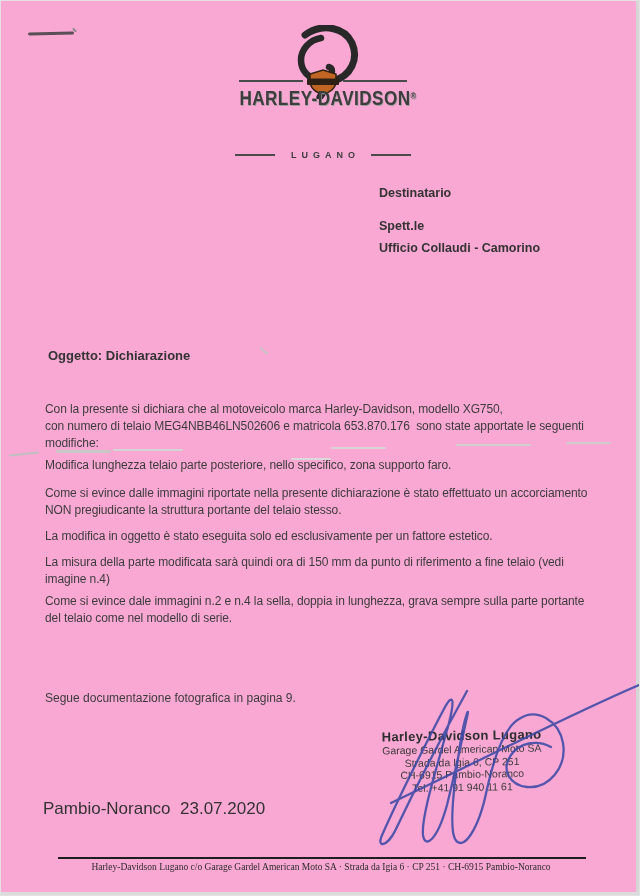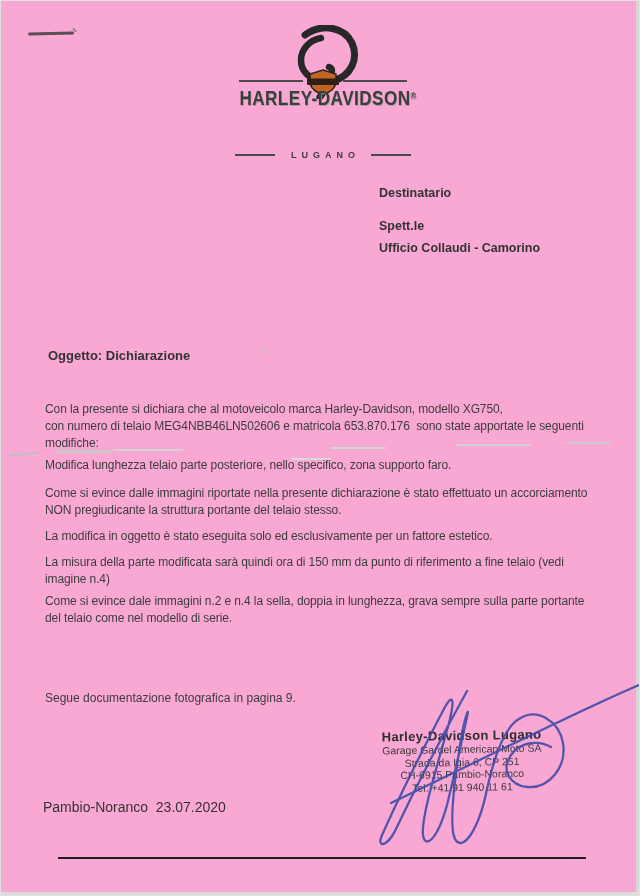--- a/index.html
+++ b/index.html
@@ -30,21 +30,21 @@
   .city-row { position:absolute; left:0; top:92px; width:176px; display:flex; align-items:center; justify-content:space-between; gap:6px;margin-top:37px; }
   .city-row .line { width:40px; height:2px; background:#4a4a4a; }
   .city { font-size:9px; font-weight:bold; letter-spacing:5px; color:#3d3d3d; padding-left:5px; }
   .recipient-label { position:absolute; left:378px; top:185px; font-size:12.5px; font-weight:bold; color:#333; }
   .recipient { position:absolute; left:378px; top:214px; font-size:12.5px; font-weight:bold; line-height:22px; color:#333; white-space:pre-wrap; }
   .subject { position:absolute; left:47px; top:347px; font-size:13px; font-weight:bold; color:#333; }
   .para { position:absolute; left:44px; width:600px; font-size:12px; line-height:17px; letter-spacing:-0.1px; white-space:pre-wrap; color:#3c3c3c; }
   .p0 { top:400px; } .p1 { top:456px; } .p2 { top:484px; }
   .p3 { top:527px; } .p4 { top:553px; } .p5 { top:592px; }
   .closing { position:absolute; left:44px; top:690px; font-size:12px; color:#3c3c3c; }
-  .dateline { position:absolute; left:42px; top:798px; font-size:14px; color:#333; white-space:pre-wrap; }
+  .dateline { position:absolute; left:42px; top:798px; font-size:17px; color:#333; white-space:pre-wrap; }
 
   
   .stamp { position:absolute; left:366px; top:727px; width:190px; text-align:center; transform:rotate(-1deg); }
   .stamp-title { font-size:13px; font-weight:bold; color:#2e2e2e; letter-spacing:0.3px; }
   .stamp-line { font-size:10.5px; line-height:12.5px; color:#3a3a3a; }
   .sig { position:absolute; left:356px; top:676px; width:284px; height:178px; pointer-events:none; }
 
   
   .footer-rule { position:absolute; left:57px; top:856px; width:528px; height:2px; background:#1e1e1e; }
   .footer-text {
@@ -123,20 +123,21 @@
     <g fill="none" stroke="#3c4aa6" stroke-width="2.3" stroke-linecap="round" opacity="0.88">
       <path d="M 282 8 C 212 38, 118 86, 34 126"></path>
       <path d="M 110 14 C 90 50, 58 112, 38 154 C 30 170, 18 172, 26 156 C 42 120, 72 60, 88 30 C 96 16, 98 22, 92 46 C 80 90, 64 140, 66 158 C 68 172, 80 164, 90 128 C 98 96, 106 58, 110 40 C 113 28, 108 38, 104 62 C 96 112, 92 150, 98 162 C 106 176, 122 152, 130 112 C 138 76, 148 50, 162 42 C 180 30, 202 44, 206 66 C 210 90, 192 112, 170 110 C 152 108, 144 92, 154 78 C 162 66, 180 62, 194 70"></path>
     </g>
   </svg>
 
   <div class="dateline">Pambio-Noranco  23.07.2020</div>
 
   <div class="footer-rule"></div>
   <div class="footer-text">
+    <div>Harley-Davidson Lugano c/o Garage Gardel American Moto SA · Strada da Igia 6 · CP 251 · CH-6915 Pambio-Noranco</div>
   </div>
 
   <div class="art a1"></div>
   <div class="art a2"></div>
   <div class="art a3"></div>
   <div class="art a4"></div>
   <div class="art a5"></div>
   <div class="art a6"></div>
   <div class="art a7"></div>
   <div class="art a8"></div>

